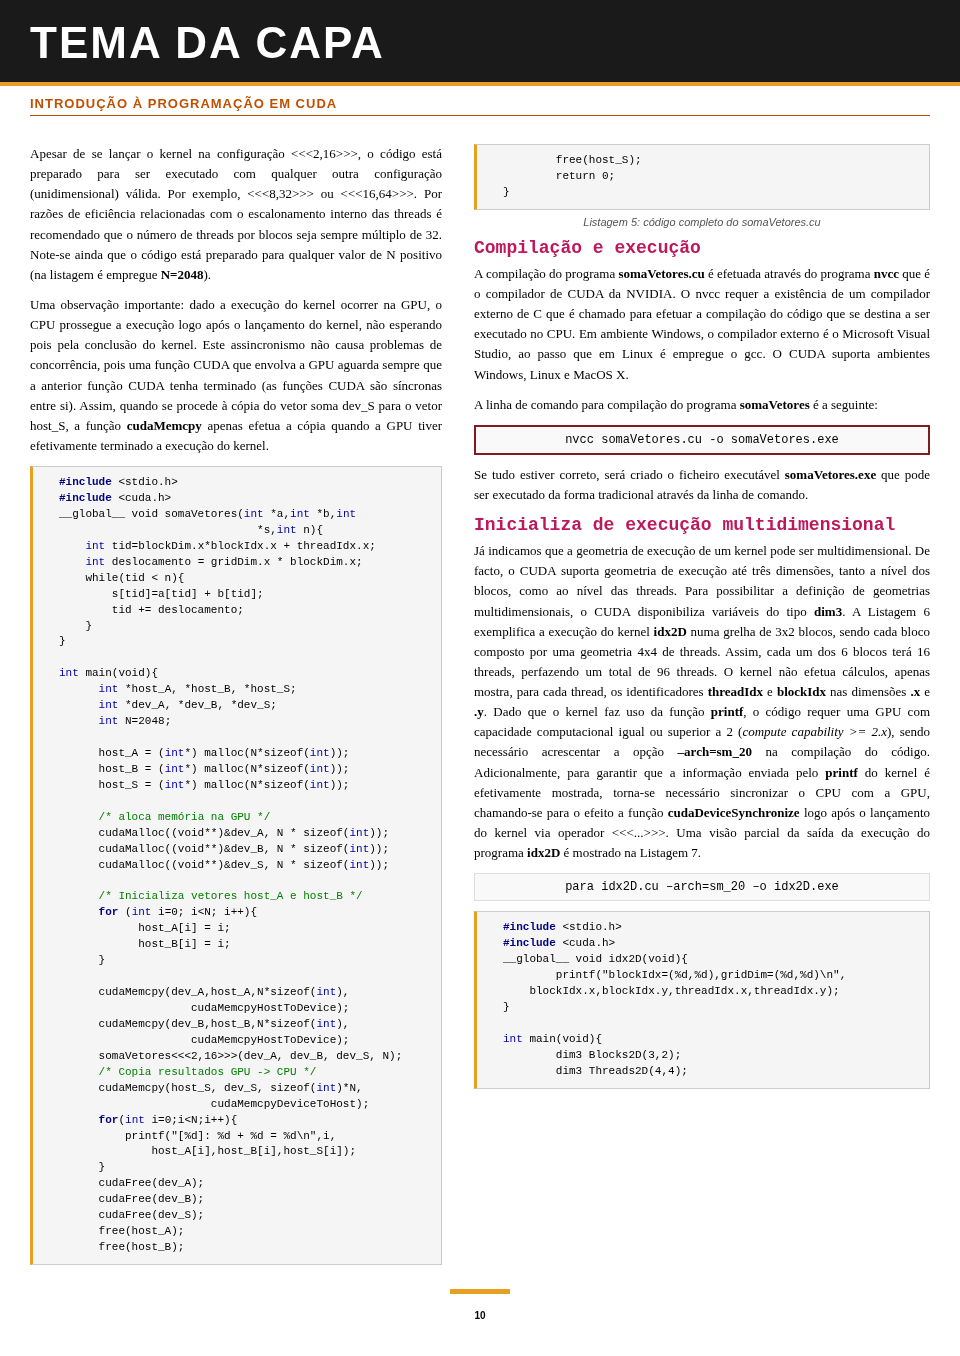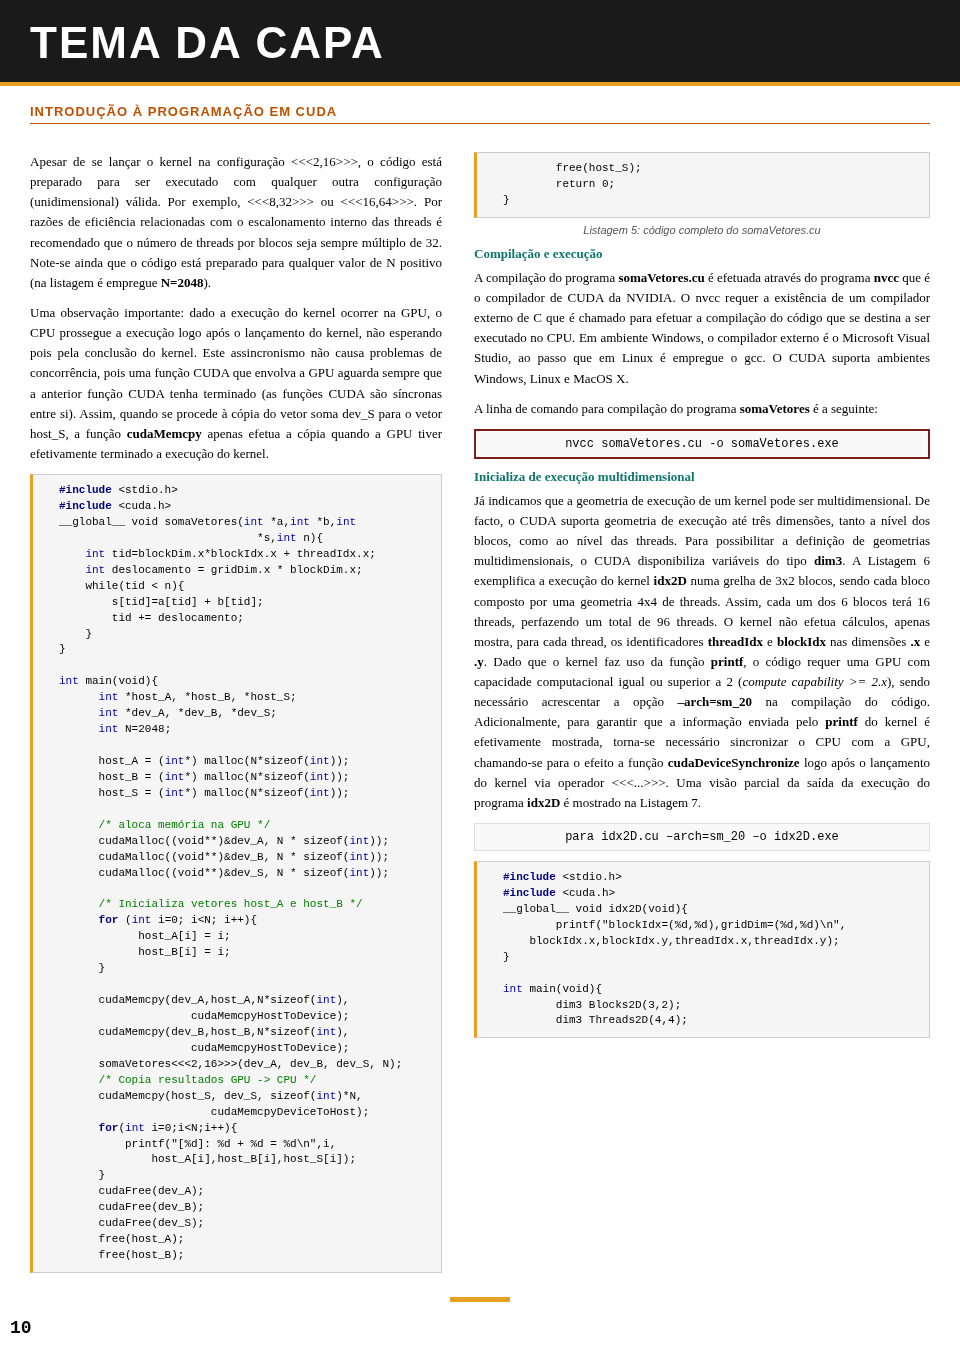--- a/index.html
+++ b/index.html
@@ -54,21 +54,20 @@
     .section-heading {
       font-family: Arial, sans-serif;
       font-size: 13px;
       font-weight: bold;
       color: #c05000;
       text-transform: uppercase;
       letter-spacing: 1px;
       margin-bottom: 10px;
       border-bottom: 1px solid #c05000;
       padding-bottom: 4px;
-      margin-top: 8px;
     }
 
     .body-text {
       font-family: 'Times New Roman', Times, serif;
       font-size: 13px;
       line-height: 1.55;
       text-align: justify;
       margin-bottom: 10px;
     }
 
@@ -98,34 +97,34 @@
     .listing-caption {
       font-family: Arial, sans-serif;
       font-size: 11px;
       color: #555;
       text-align: center;
       margin-bottom: 10px;
       font-style: italic;
     }
 
     .subsection-heading {
-      font-family: Liberation Serif, serif;
-      font-size: 13px;
-      font-weight: bold;
-      color: #0f766e;
+      font-family: Liberation Mono, monospace;
+      font-size: 18px;
+      font-weight: bold;
+      color: #be185d;
       margin-bottom: 6px;
       margin-top: 10px;
     }
 
     
     .page-footer {
-      text-align: left;
+      text-align: center;
       padding: 10px;
-      font-family: Liberation Mono, monospace;
-      font-size: 18px;
+      font-family: Liberation Sans, sans-serif;
+      font-size: 10px;
       font-weight: bold;
     }
 
     .footer-bar {
       background: #e8a020;
       height: 5px;
       width: 60px;
       margin: 0 auto 6px auto;
     }
   </style>
@@ -220,20 +219,23 @@
     </p>
 
     <p class="body-text">
       A linha de comando para compilação do programa <b>somaVetores</b> é a seguinte:
     </p>
 
     <div style="text-align:center; font-family:'Courier New',Courier,monospace; font-size:12px; margin-bottom:10px; background:#f9f9f9; border:2px solid #7f1d1d; padding:6px;">
       nvcc somaVetores.cu -o somaVetores.exe
     </div>
 
+    <p class="body-text">
+      Se tudo estiver correto, será criado o ficheiro executável <b>somaVetores.exe</b> que pode ser executado da forma tradicional através da linha de comando.
+    </p>
 
     <div class="subsection-heading">Inicializa de execução multidimensional</div>
 
     <p class="body-text">
       Já indicamos que a geometria de execução de um kernel pode ser multidimensional. De facto, o CUDA suporta geometria de execução até três dimensões, tanto a nível dos blocos, como ao nível das threads. Para possibilitar a definição de geometrias multidimensionais, o CUDA disponibiliza variáveis do tipo <b>dim3</b>. A Listagem 6 exemplifica a execução do kernel <b>idx2D</b> numa grelha de 3x2 blocos, sendo cada bloco composto por uma geometria 4x4 de threads. Assim, cada um dos 6 blocos terá 16 threads, perfazendo um total de 96 threads. O kernel não efetua cálculos, apenas mostra, para cada thread, os identificadores <b>threadIdx</b> e <b>blockIdx</b> nas dimensões <b>.x</b> e <b>.y</b>. Dado que o kernel faz uso da função <b>printf</b>, o código requer uma GPU com capacidade computacional igual ou superior a 2 (<i>compute capability &gt;= 2.x</i>), sendo necessário acrescentar a opção <b>–arch=sm_20</b> na compilação do código. Adicionalmente, para garantir que a informação enviada pelo <b>printf</b> do kernel é efetivamente mostrada, torna-se necessário sincronizar o CPU com a GPU, chamando‑se para o efeito a função <b>cudaDeviceSynchronize</b> logo após o lançamento do kernel via operador &lt;&lt;&lt;...&gt;&gt;&gt;. Uma visão parcial da saída da execução do programa <b>idx2D</b> é mostrado na Listagem 7.
     </p>
 
     <div style="text-align:center; font-family:'Courier New',Courier,monospace; font-size:12px; margin-bottom:10px; background:#f9f9f9; border:1px solid #ddd; padding:6px;">
       para idx2D.cu –arch=sm_20 –o idx2D.exe
     </div>

